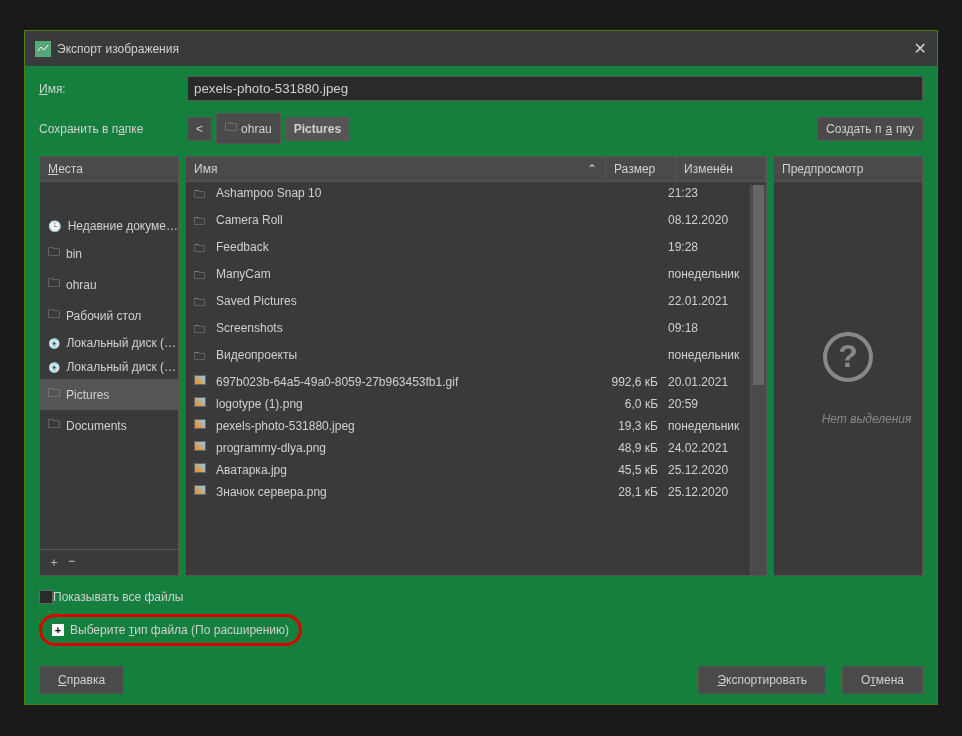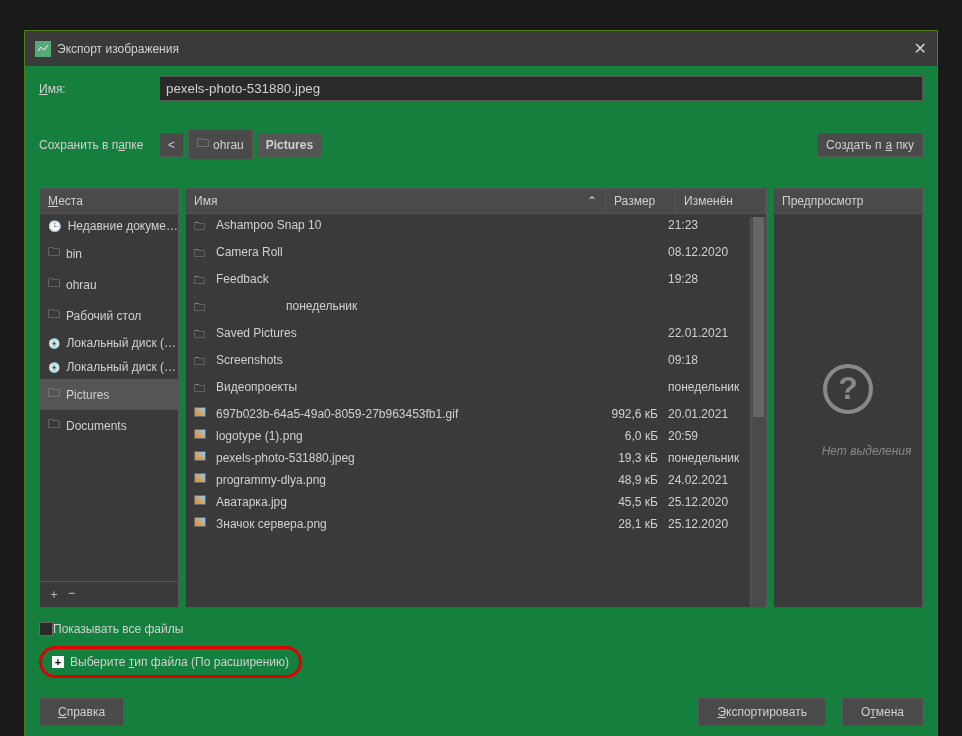--- a/index.html
+++ b/index.html
@@ -4,32 +4,32 @@
 <style>
 * { box-sizing: border-box; margin: 0; padding: 0; }
 body { background: #1a1a1a; font-family: sans-serif; font-size: 12px; color: #d0d0d0; width: 962px; height: 736px; overflow: hidden; }
 
 .window { background: #15803d; margin: 30px 24px; border: 1px solid #4d7c0f; }
 .titlebar { display: flex; align-items: center; padding: 8px 10px; background: #3a3a3a; color: #d0d0d0; }
 .titlebar-icon { width: 16px; height: 16px; margin-right: 6px; display: inline-block; }
 .close-x { margin-left: auto; cursor: pointer; font-size: 16px; color: #d0d0d0; }
 
 .body { padding: 10px 14px; }
-.row { display: flex; align-items: center; margin-bottom: 28px; }
+.row { display: flex; align-items: center; margin-bottom: 12px; gap: 28px; }
 .label-name { width: 120px; }
 .label-name u { text-decoration: underline; }
 .name-input { flex: 1; background: #2a2a2a; border: 1px solid #555; color: #d0d0d0; padding: 4px 6px; }
 
 .breadcrumb { display: flex; align-items: center; gap: 4px; }
 .bc-btn { background: #4a4a4a; border: 1px solid #555; padding: 4px 8px; cursor: pointer; display: flex; align-items: center; gap: 4px; color: #d0d0d0; }
 .bc-btn.current { background: #555; }
 .create-folder { margin-left: auto; }
 
 .mid { display: flex; gap: 6px; height: 420px; }
-.places { width: 140px; background: #3a3a3a; border: 1px solid #555; display: flex; flex-direction: column; }
+.places { width: 140px; background: #3a3a3a; border: 1px solid #555; display: flex; flex-direction: column; gap: 32px; }
 .col-hdr { background: #4a4a4a; border-bottom: 1px solid #555; padding: 5px 8px; cursor: pointer; }
 .place-item { padding: 5px 8px; display: flex; align-items: center; gap: 6px; cursor: pointer; white-space: nowrap; overflow: hidden; text-overflow: ellipsis; }
 .place-item.selected { background: #555; }
 .place-footer { margin-top: auto; padding: 4px 8px; display: flex; gap: 8px; border-top: 1px solid #555; }
 
 .filelist { flex: 1; background: #3a3a3a; border: 1px solid #555; display: flex; flex-direction: column; position: relative; }
 .file-hdr { display: flex; background: #4a4a4a; border-bottom: 1px solid #555; }
 .fh { padding: 5px 8px; border-right: 1px solid #555; cursor: pointer; }
 .fh-name { flex: 1; display: flex; align-items: flex-start; }
 .fh-size { width: 70px; }
@@ -167,20 +167,21 @@
               <span class="fr-mod">08.12.2020</span>
             </div>
             <div class="file-row">
               <span class="fr-icon ico-folder">🗀</span>
               <span class="fr-name">Feedback</span>
               <span class="fr-size"></span>
               <span class="fr-mod">19:28</span>
             </div>
             <div class="file-row">
               <span class="fr-icon ico-folder">🗀</span>
+              <span class="fr-name">ManyCam</span>
               <span class="fr-size"></span>
               <span class="fr-mod">понедельник</span>
             </div>
             <div class="file-row">
               <span class="fr-icon ico-folder">🗀</span>
               <span class="fr-name">Saved Pictures</span>
               <span class="fr-size"></span>
               <span class="fr-mod">22.01.2021</span>
             </div>
             <div class="file-row">

